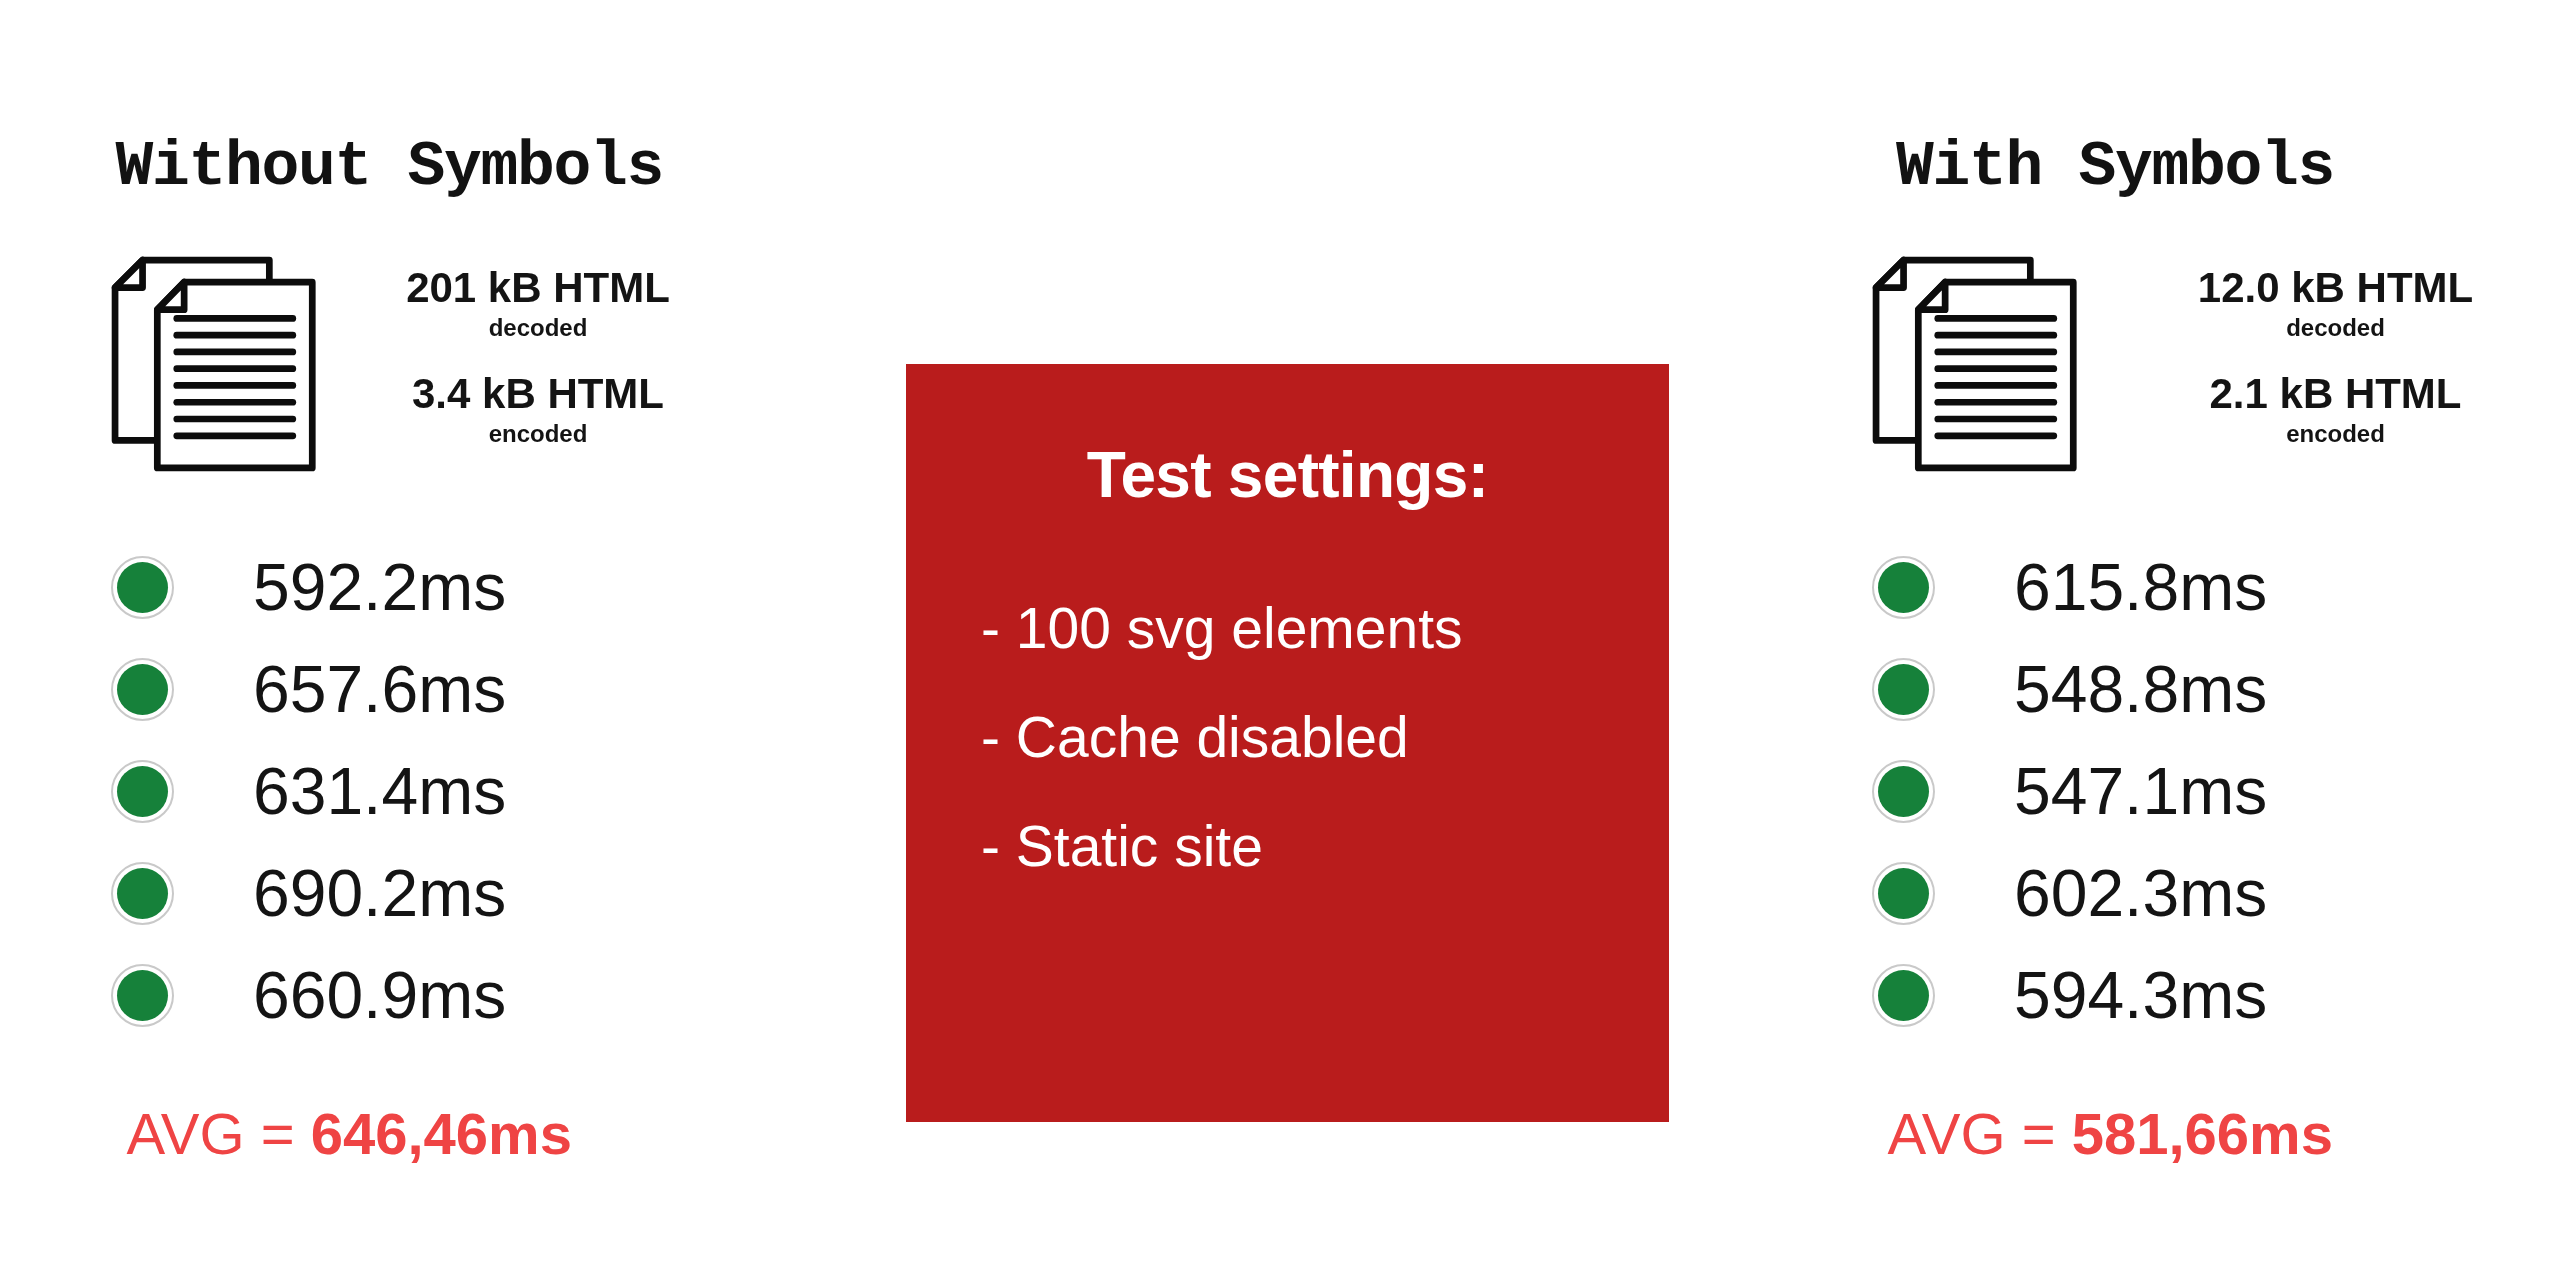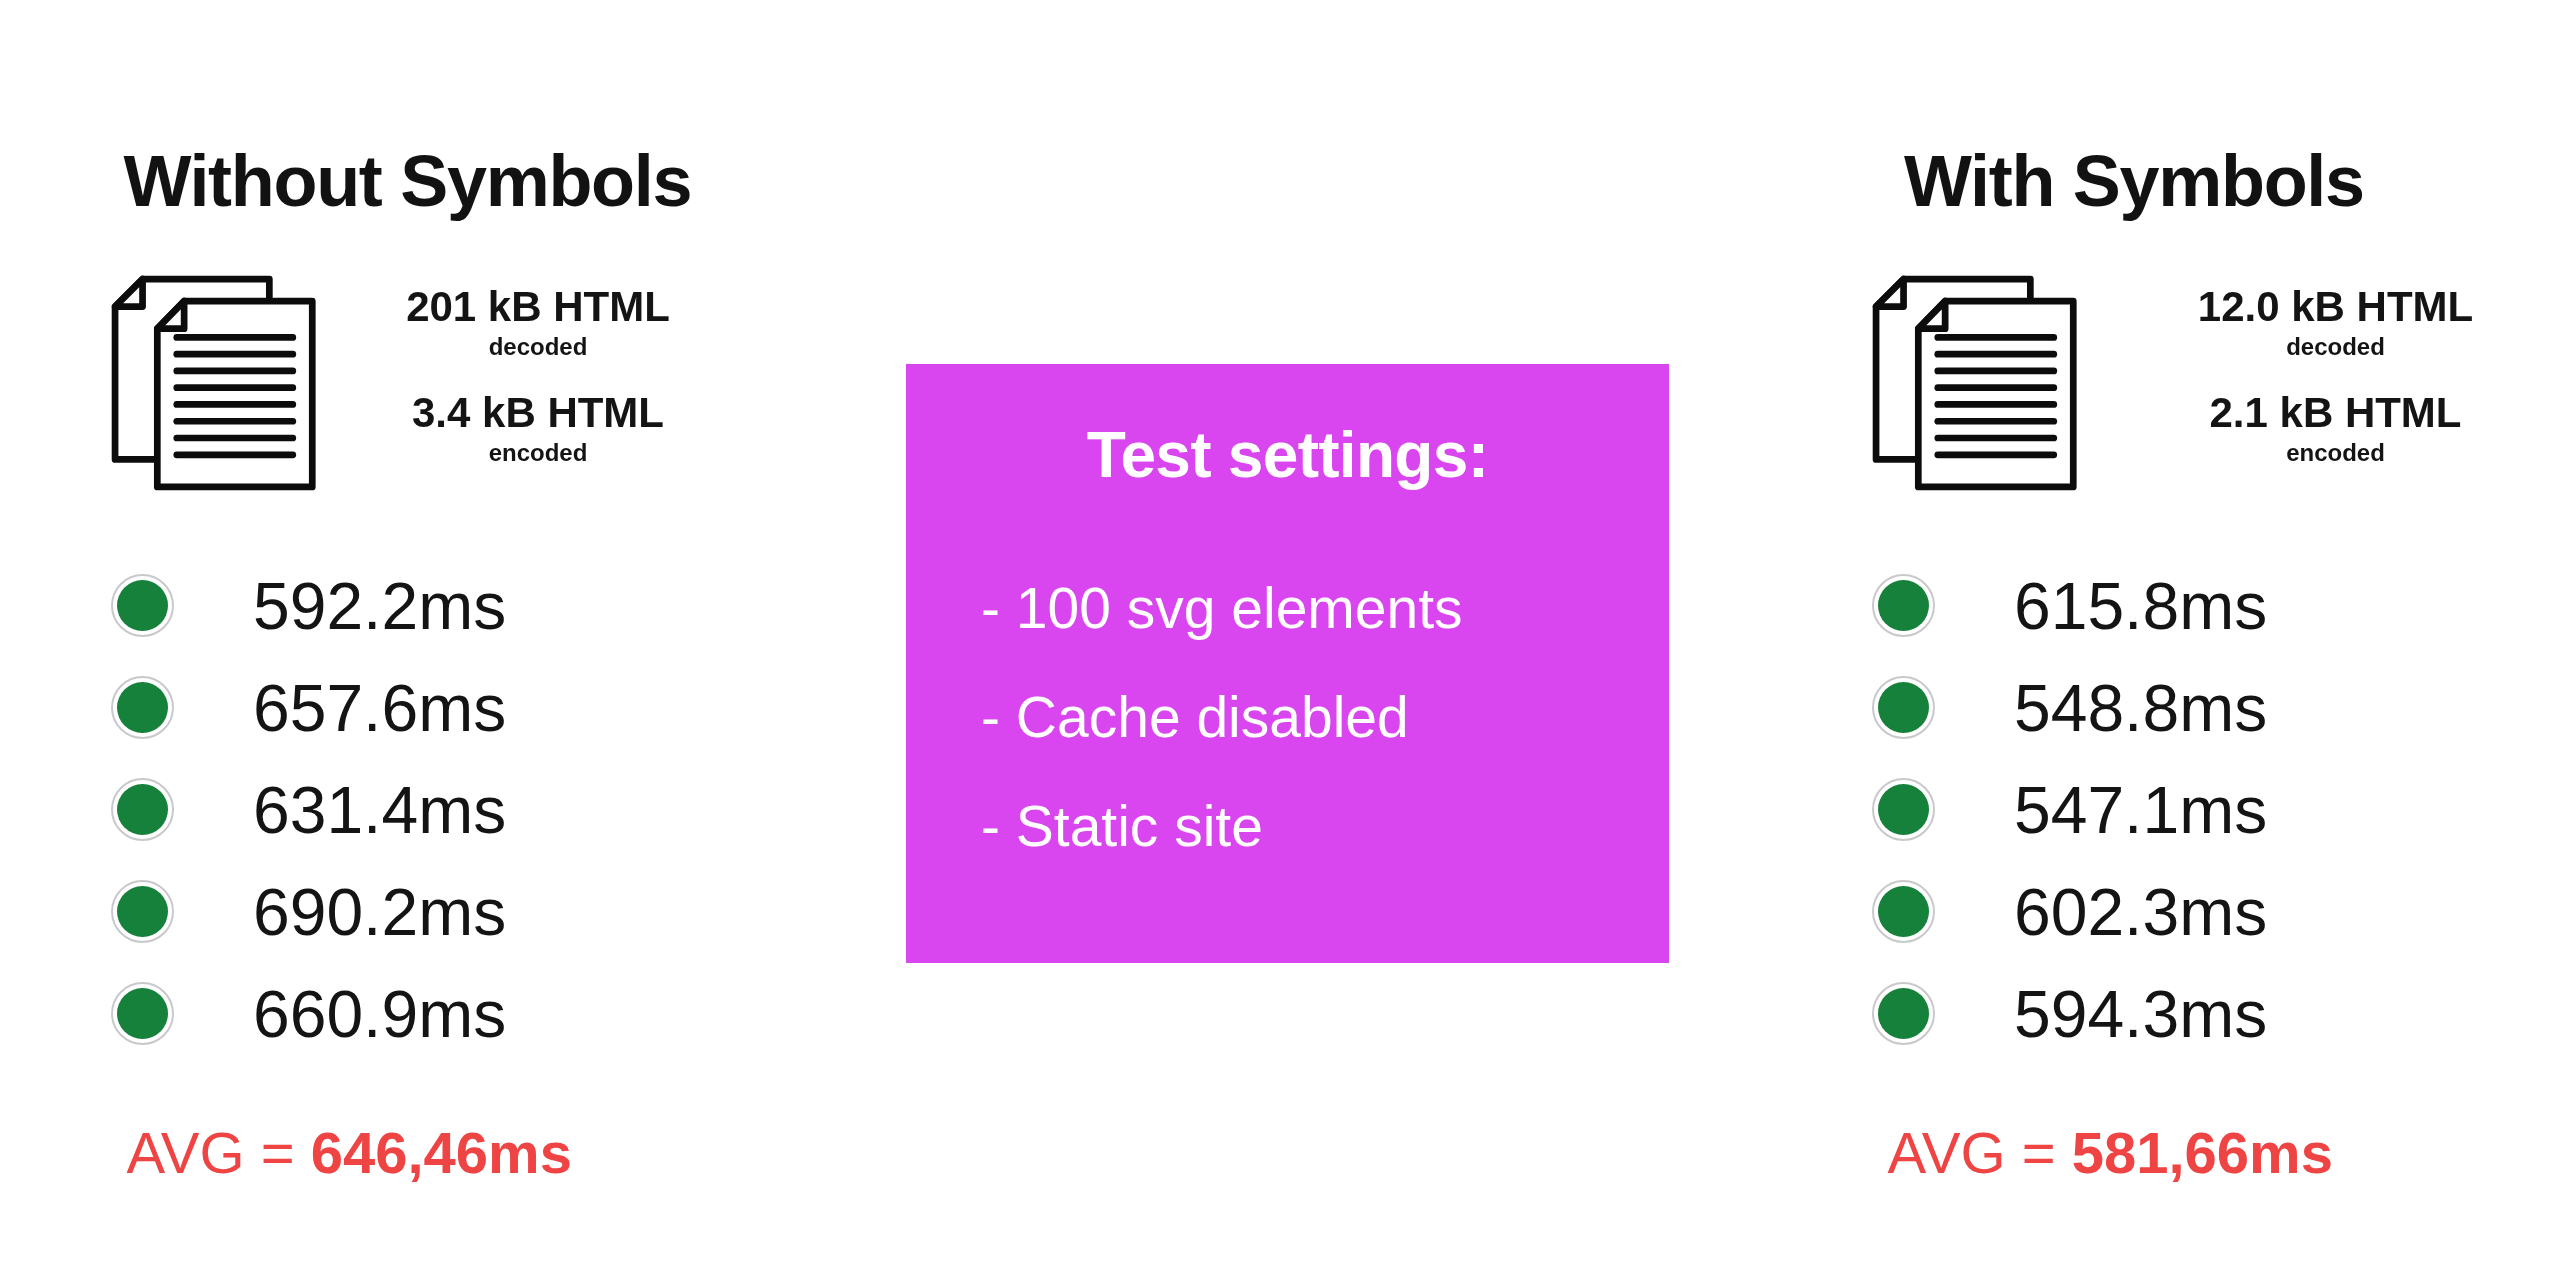--- a/index.html
+++ b/index.html
@@ -13,27 +13,28 @@
     color: #141414;
     font-family: "Liberation Sans", sans-serif;
   }
 
   
   .col { position: absolute; top: 131px; width: 664px; }
   .col.left  { left: 111px; }
   .col.right { left: 1872px; }
 
   .panel-title {
-    margin: 9px;
-    font-size: 72px;
+    margin: 1px;
+    font-size: 63px;
     font-weight: 700;
     letter-spacing: -1.3px;
     line-height: 1.15;
     color: #121212;
     white-space: nowrap;
+    font-family: Liberation Mono, monospace;
   }
   .col.left  .panel-title { padding-left: 3.4px; }
   .col.right .panel-title { padding-left: 23px; }
 
   
   .file-row { display: flex; align-items: flex-start; margin-top: 52px; gap: 38px; }
   .doc-icon { width: 208px; height: 216px; flex: 0 0 auto; }
   .file-info { margin-top: 8px; text-align: center; }
   .col.left  .file-info { margin-left: 23.5px; width: 315px; }
   .col.right .file-info { margin-left: 50px; width: 335px; }
@@ -56,24 +57,24 @@
   .timing-value { font-size: 66px; margin-left: 79px; color: #141414; white-space: nowrap; }
 
   
   .avg { margin-top: 54px; font-size: 58px; padding-left: 3.4px; white-space: nowrap; color: #ef4444; margin-left: 12px; }
   .avg .avg-value { font-weight: 700; }
 
   
   .settings-box {
     position: absolute;
     left: 906px; top: 364px;
-    width: 763px; height: 599px;
-    background: #d946ef;
+    width: 763px; height: 758px;
+    background: #b91c1c;
     color: #ffffff;
-    padding-top: 54px;
+    padding-top: 74px;
   }
   .settings-title {
     margin: 0;
     text-align: center;
     font-size: 64px;
     font-weight: 700;
     letter-spacing: -0.7px;
     white-space: nowrap;
   }
   .settings-items { list-style: none; margin: 62px 4px 0 0; padding: 0 27px 0 75px; }

